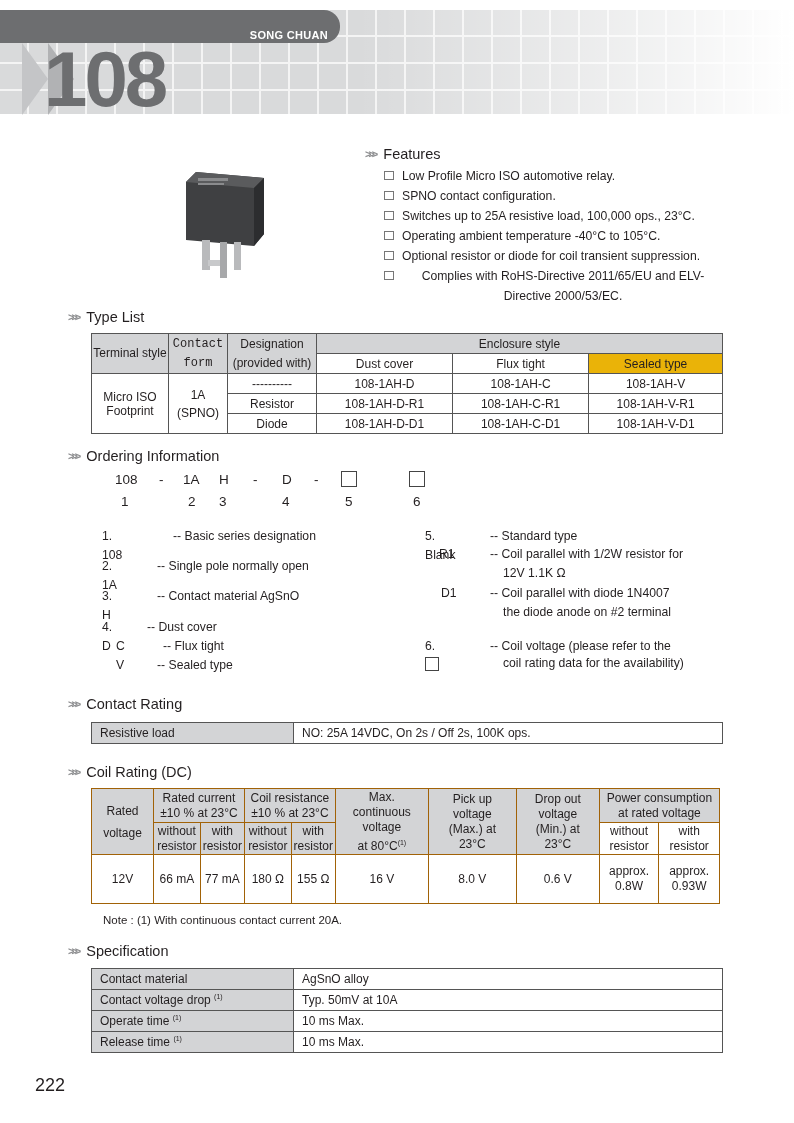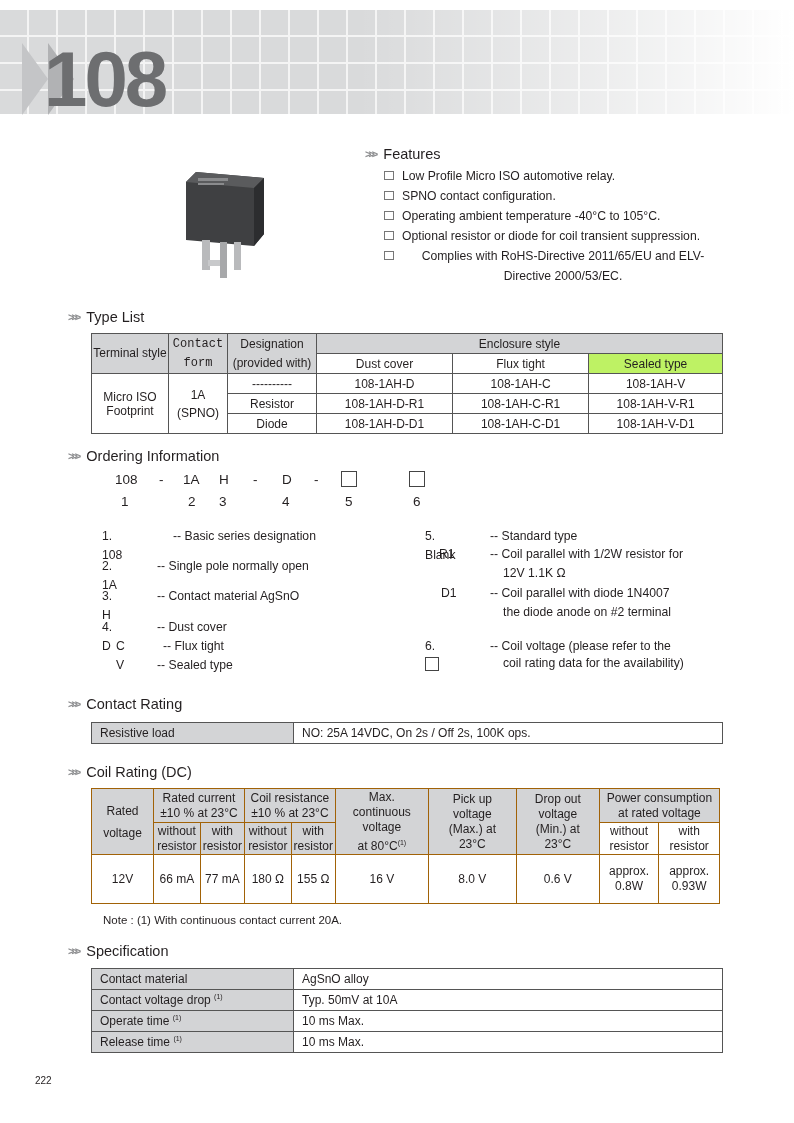--- a/index.html
+++ b/index.html
@@ -73,29 +73,32 @@
   sup { font-size: 7px; vertical-align: 5px; }
 
   
   .ord-code, .ord-idx { position: absolute; font-size: 13.5px; }
   .box { display: inline-block; width: 16px; height: 16px; border: 1px solid #444; box-sizing: border-box; }
   .def { position: absolute; font-size: 12.2px; line-height: 19px; }
   .def .n { position: absolute; left: 0; }
   .def .d { position: absolute; white-space: nowrap; }
 
   .note { position: absolute; left: 103px; top: 914px; font-size: 11.5px; }
-  .page-num { position: absolute; left: 35px; top: 1075px; font-size: 10px; text-align: center; }
+  .page-num { position: absolute; left: 35px; top: 1075px; font-size: 18px; text-align: center; }
 </style>
 </head>
 <body>
 
 <div class="header">
   <div class="grid"></div>
   <div class="chev c1"></div>
   <div class="chev c2"></div>
+  <div class="brand-bar">
+    <span class="brand-text">SONG CHUAN</span>
+  </div>
   <div class="series-num">108</div>
 </div>
 
 <svg class="photo" viewBox="0 0 104 112">
   <path d="M18 14 L28 4 L96 10 L96 66 L86 78 L18 72 Z" fill="#3f4042"></path>
   <path d="M18 14 L28 4 L96 10 L86 20 Z" fill="#5a5b5d"></path>
   <path d="M86 20 L96 10 L96 66 L86 78 Z" fill="#2c2d2f"></path>
   <rect x="30" y="10" width="30" height="3" fill="#8a8b8d"></rect>
   <rect x="30" y="15" width="26" height="2" fill="#8a8b8d"></rect>
   <rect x="34" y="72" width="8" height="30" fill="#b9babc"></rect>
@@ -112,20 +115,24 @@
   <li>
       <span class="cb"></span>
       <span>Low Profile Micro ISO automotive relay.</span>
     </li>
   <li>
       <span class="cb"></span>
       <span>SPNO contact configuration.</span>
     </li>
   <li>
       <span class="cb"></span>
+      <span>Switches up to 25A resistive load, 100,000 ops., 23°C.</span>
+    </li>
+  <li>
+      <span class="cb"></span>
       <span>Operating ambient temperature -40°C to 105°C.</span>
     </li>
   <li>
       <span class="cb"></span>
       <span>Optional resistor or diode for coil transient suppression.</span>
     </li>
   <li>
       <span class="cb"></span>
       <span>Complies with RoHS-Directive 2011/65/EU and ELV-Directive 2000/53/EC.</span>
     </li>
@@ -139,21 +146,21 @@
   <tbody>
       <tr class="gray">
     <td rowspan="2" style="width:76px; line-height:19px;">Terminal style</td>
     <td rowspan="2" style="width:57px; line-height:19px;font-family:Liberation Mono, monospace;">Contact form</td>
     <td rowspan="2" style="width:88px; line-height:19px;">Designation (provided with)</td>
     <td colspan="3">Enclosure style</td>
   </tr>
   <tr class="gray">
     <td style="background:#fff;">Dust cover</td>
     <td style="background:#fff;">Flux tight</td>
-    <td style="background:#bef264;margin-top:32px;">Sealed type</td>
+    <td style="background:#eab308;margin-top:32px;">Sealed type</td>
   </tr>
   <tr>
     <td rowspan="3" style="padding:0 8px;">Micro ISO Footprint</td>
     <td rowspan="3" style="padding:0 8px; line-height:18px;">1A (SPNO)</td>
     <td>----------</td>
     <td>108-1AH-D</td>
     <td>108-1AH-C</td>
     <td>108-1AH-V</td>
   </tr>
   <tr>
@@ -201,21 +208,21 @@
 <div class="def" style="left:102px; top:557px;">
   <span class="n">2. 1A</span>
   <span class="d" style="left:55px;">-- Single pole normally open</span>
 </div>
 <div class="def" style="left:102px; top:587px;">
   <span class="n">3. H</span>
   <span class="d" style="left:55px;">-- Contact material AgSnO</span>
 </div>
 <div class="def" style="left:102px; top:618px;">
   <span class="n">4. D</span>
-  <span class="d" style="left:55px;">-- Dust cover</span>
+  <span class="d" style="left:45px;">-- Dust cover</span>
 </div>
 <div class="def" style="left:102px; top:637px;">
   <span class="n" style="left:14px;">C</span>
   <span class="d" style="left:61px;">-- Flux tight</span>
 </div>
 <div class="def" style="left:102px; top:656px;">
   <span class="n" style="left:14px;">V</span>
   <span class="d" style="left:55px;">-- Sealed type</span>
 </div>
 

